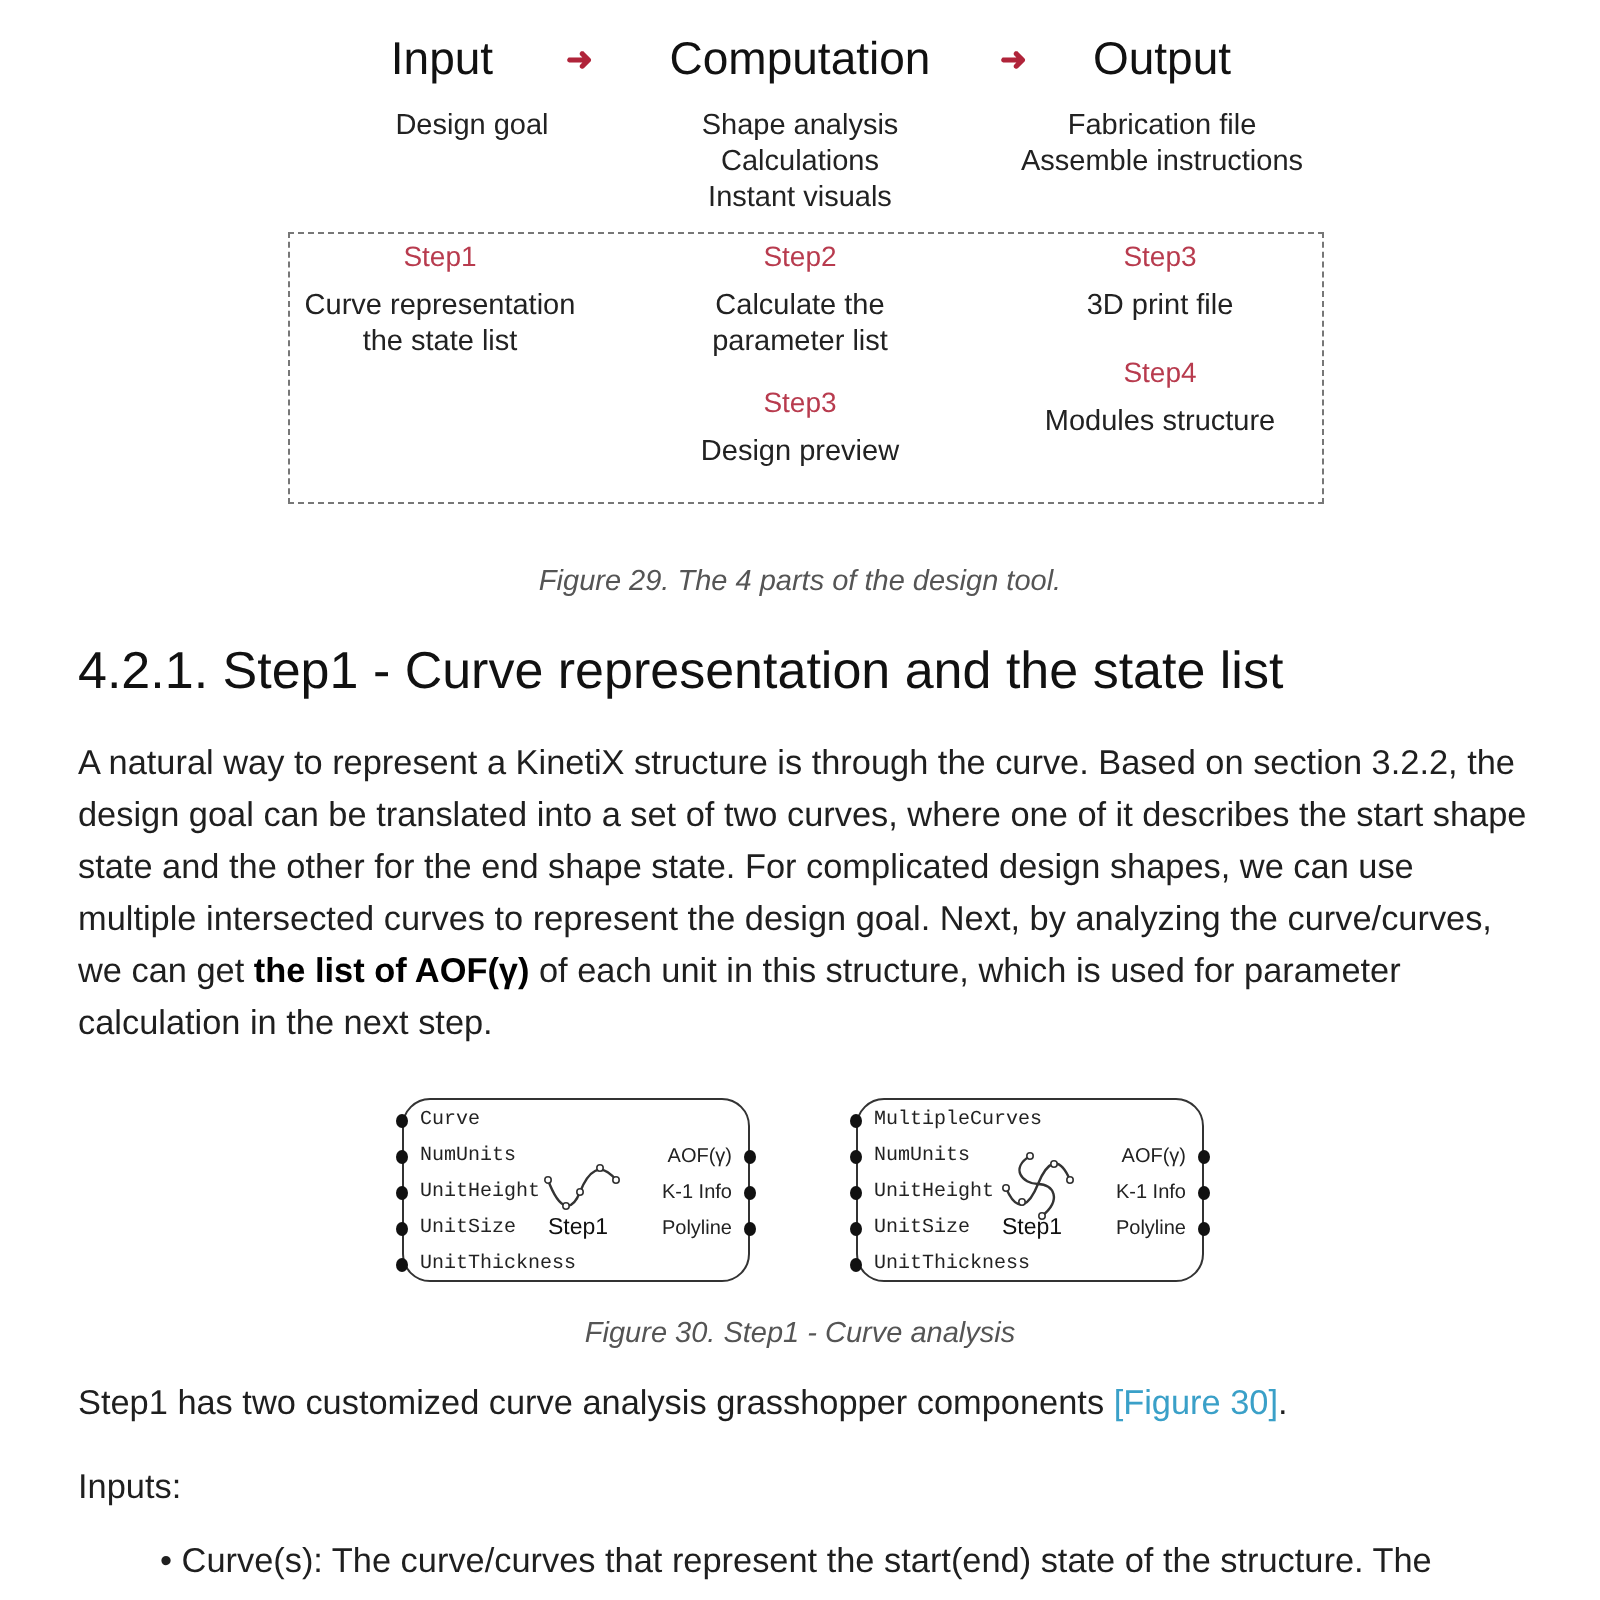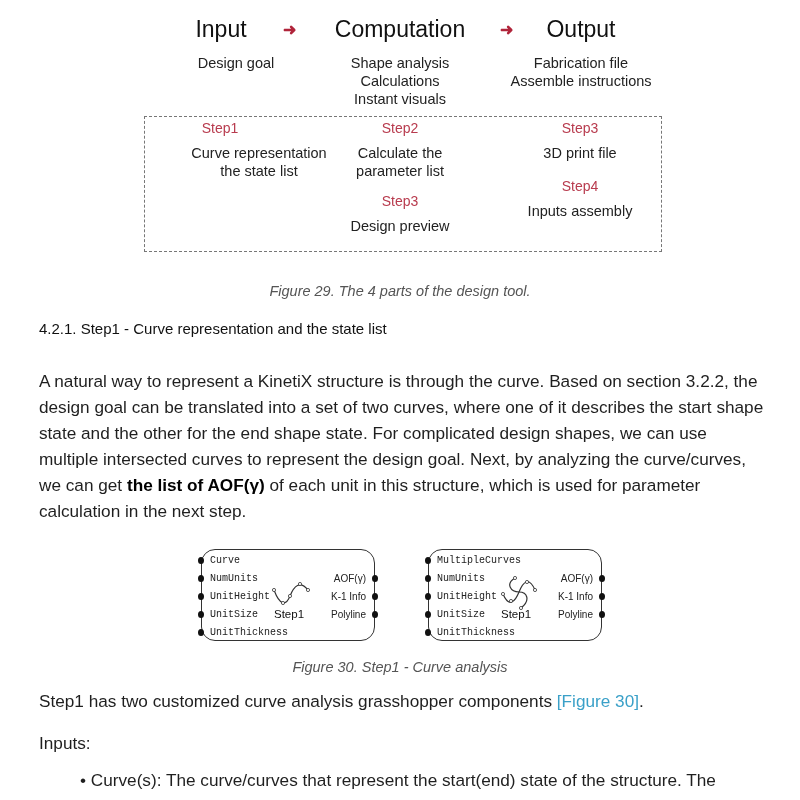--- a/index.html
+++ b/index.html
@@ -13,21 +13,21 @@
     .arrow { position: absolute; top: 20px; font-size: 16px; color: #b0243a; font-weight: bold; }
     .phase-desc { position: absolute; top: 54px; font-size: 14.5px; line-height: 18px; color: #222; text-align: center; }
     .dashbox {
       position: absolute; left: 144px; top: 116px; width: 516px; height: 134px;
       border: 1px dashed #777;
     }
     .step-label { position: absolute; font-size: 14px; color: #b83b4e; text-align: center; }
     .step-text { position: absolute; font-size: 14.5px; line-height: 18px; color: #222; text-align: center; }
     .caption { position: absolute; font-size: 14.5px; font-style: italic; color: #555; text-align: center; }
 
-    .heading { position: absolute; left: 39px; top: 320px; font-size: 15px; color: #111; }
+    .heading { position: absolute; left: 39px; top: 320px; font-size: 26px; color: #111; }
     .para { position: absolute; left: 39px; top: 368px; width: 730px; font-size: 17.2px; line-height: 26px; color: #1f1f1f; }
     .para b { font-weight: bold; color: #000; }
 
     
     .comp {
       position: absolute; width: 172px; height: 90px;
       border: 1.5px solid #333; border-radius: 14px; background: #fff;
       font-size: 10px; color: #222;
     }
     .comp .in { position: absolute; left: 8px; font-family: Liberation Mono, monospace; }
@@ -60,42 +60,42 @@
     <div>Instant visuals</div>
   </div>
   <div class="phase-desc" style="left:495px;width:172px;">
     <div>Fabrication file</div>
     <div>Assemble instructions</div>
   </div>
 
   <div class="dashbox"></div>
 
   <div class="step-label" style="left:160px;width:120px;top:120px;">Step1</div>
-  <div class="step-text" style="left:145px;width:150px;top:144px;margin-left:39px;">
+  <div class="step-text" style="left:145px;width:150px;top:144px;">
     <div>Curve representation</div>
     <div>the state list</div>
   </div>
 
   <div class="step-label" style="left:340px;width:120px;top:120px;">Step2</div>
   <div class="step-text" style="left:330px;width:140px;top:144px;">
     <div>Calculate the</div>
     <div>parameter list</div>
   </div>
   <div class="step-label" style="left:340px;width:120px;top:193px;">Step3</div>
   <div class="step-text" style="left:330px;width:140px;top:217px;">
     <div>Design preview</div>
   </div>
 
   <div class="step-label" style="left:520px;width:120px;top:120px;">Step3</div>
   <div class="step-text" style="left:500px;width:160px;top:144px;">
     <div>3D print file</div>
   </div>
   <div class="step-label" style="left:520px;width:120px;top:178px;">Step4</div>
   <div class="step-text" style="left:500px;width:160px;top:202px;">
-    <div>Inputs assembly</div>
+    <div>Modules structure</div>
   </div>
 
   <div class="caption" style="left:160px;width:480px;top:283px;">Figure 29. The 4 parts of the design tool.</div>
 </div>
 
 <div class="heading">4.2.1. Step1 - Curve representation and the state list</div>
 
 <div class="para"><span>A natural way to represent a KinetiX structure is through the curve. Based on section 3.2.2, the design goal can be translated into a set of two curves, where one of it describes the start shape state and the other for the end shape state. For complicated design shapes, we can use multiple intersected curves to represent the design goal. Next, by analyzing the curve/curves, we can get </span><b>the list of AOF(γ)</b><span> of each unit in this structure, which is used for parameter calculation in the next step.</span></div>
 
 <div>

